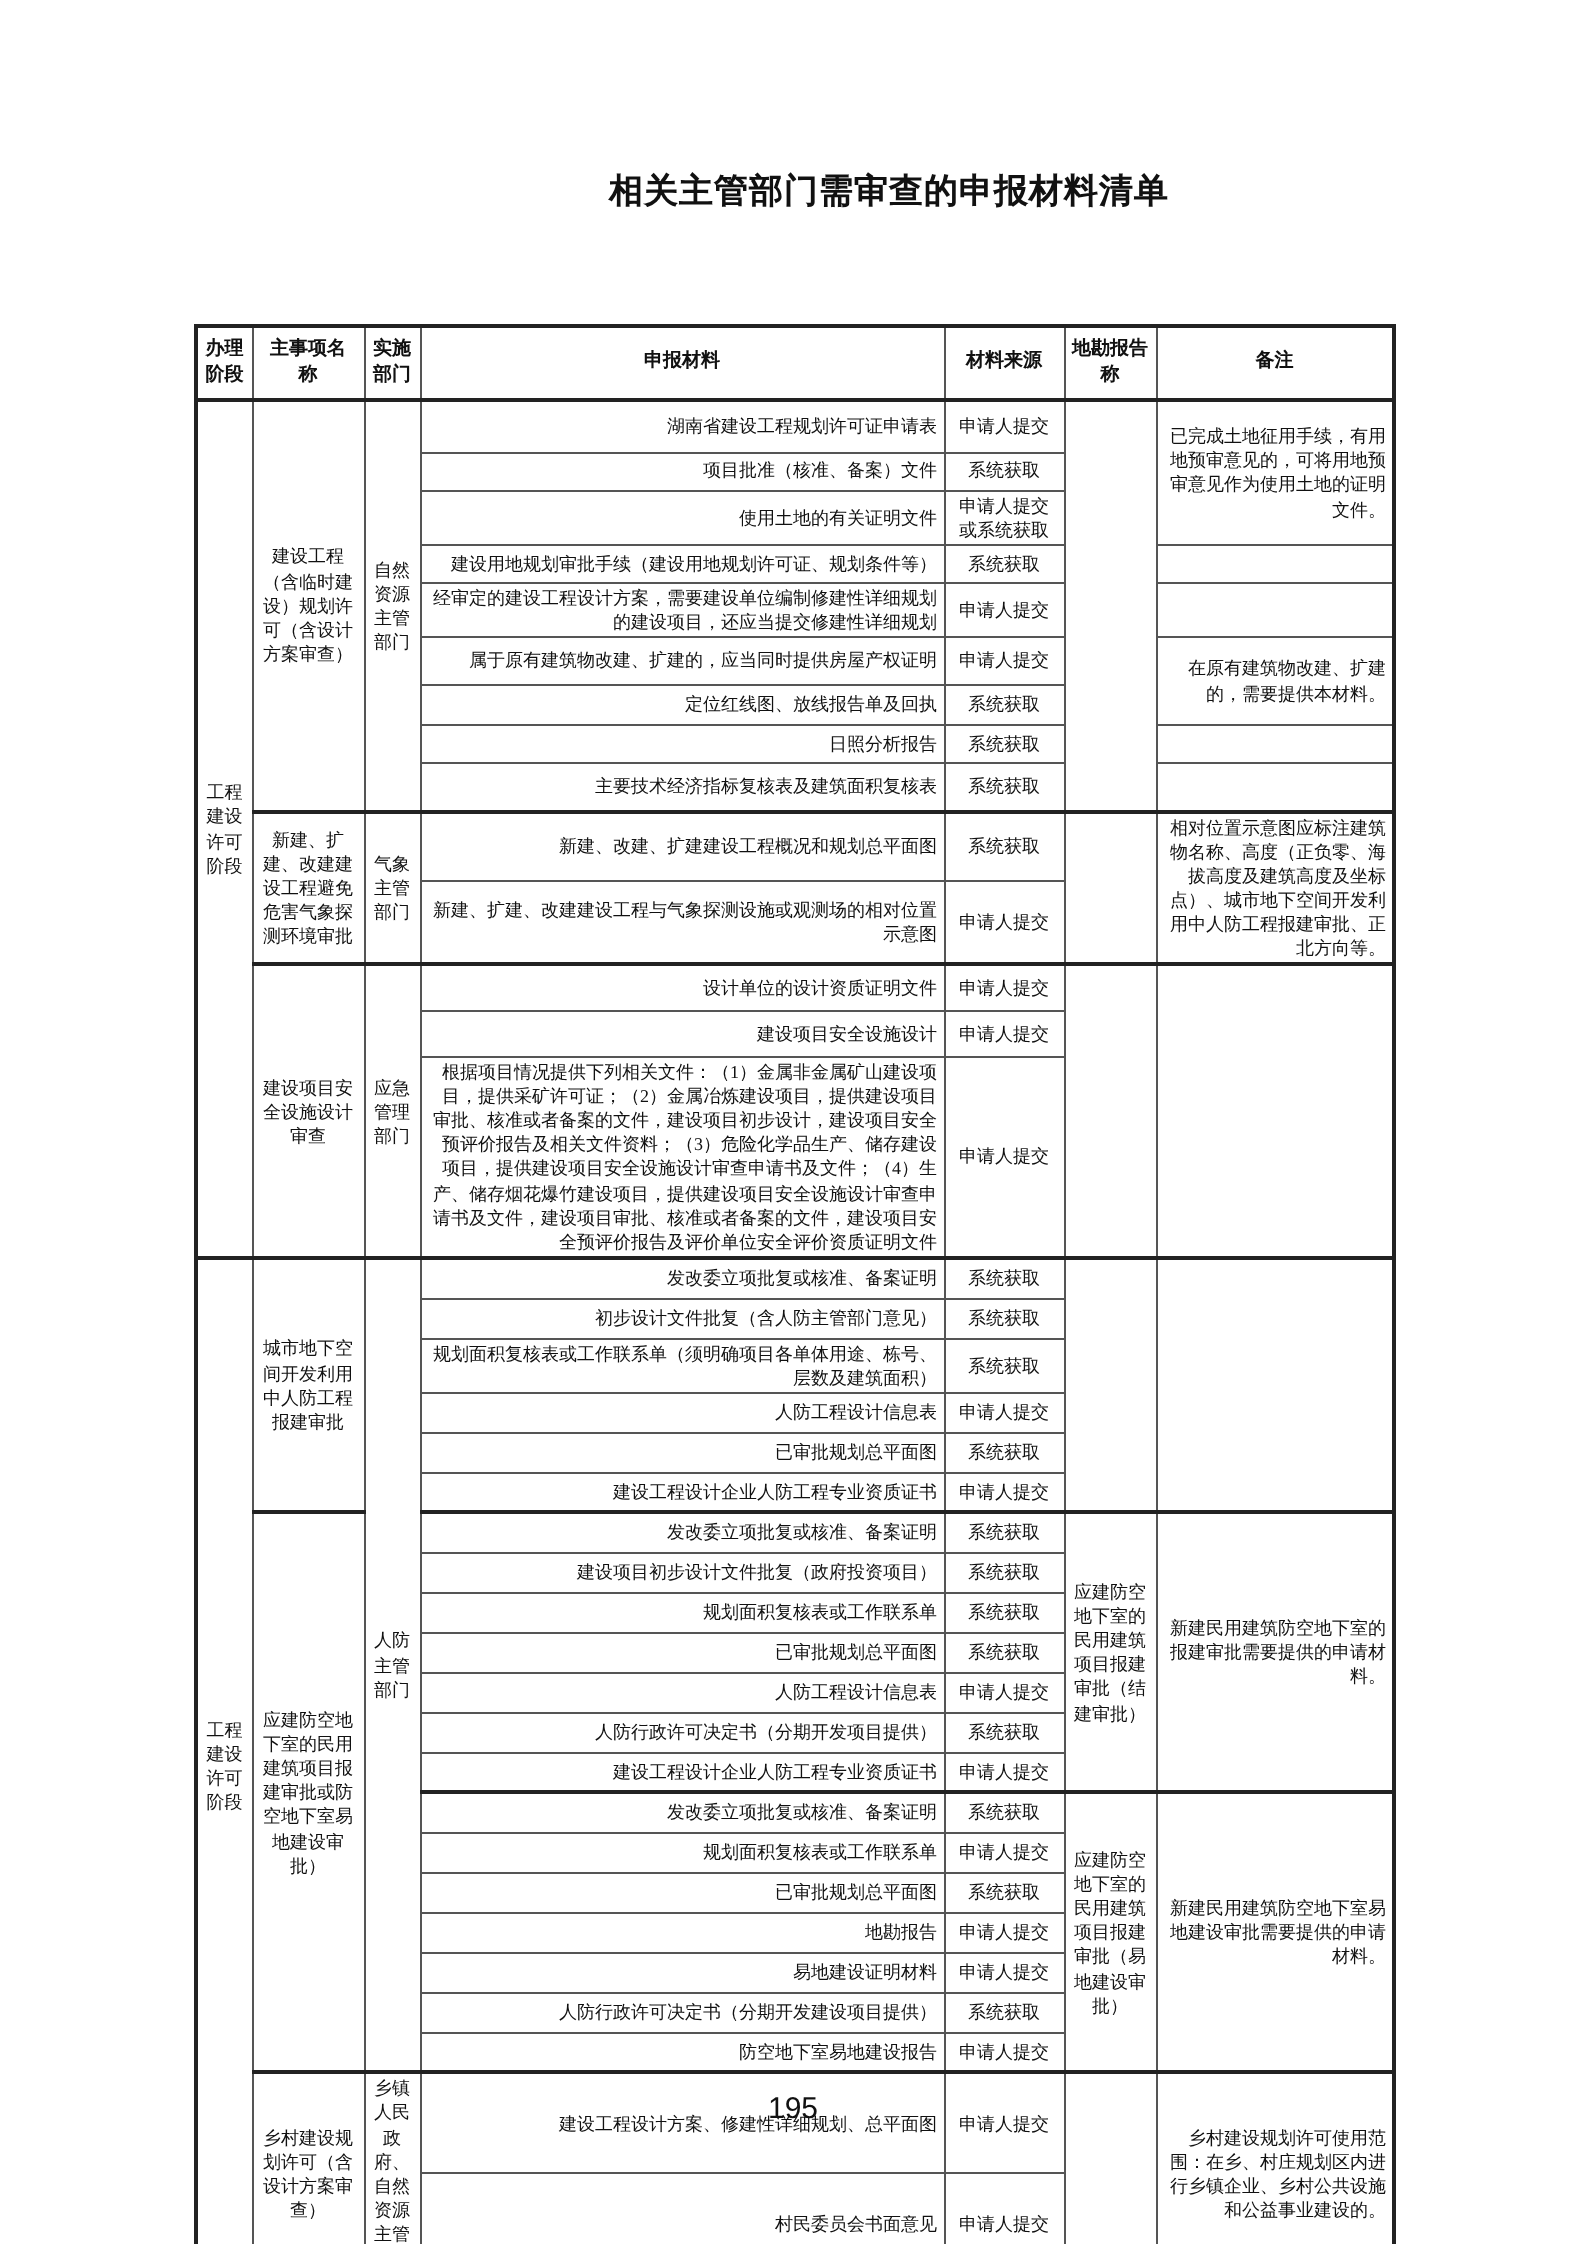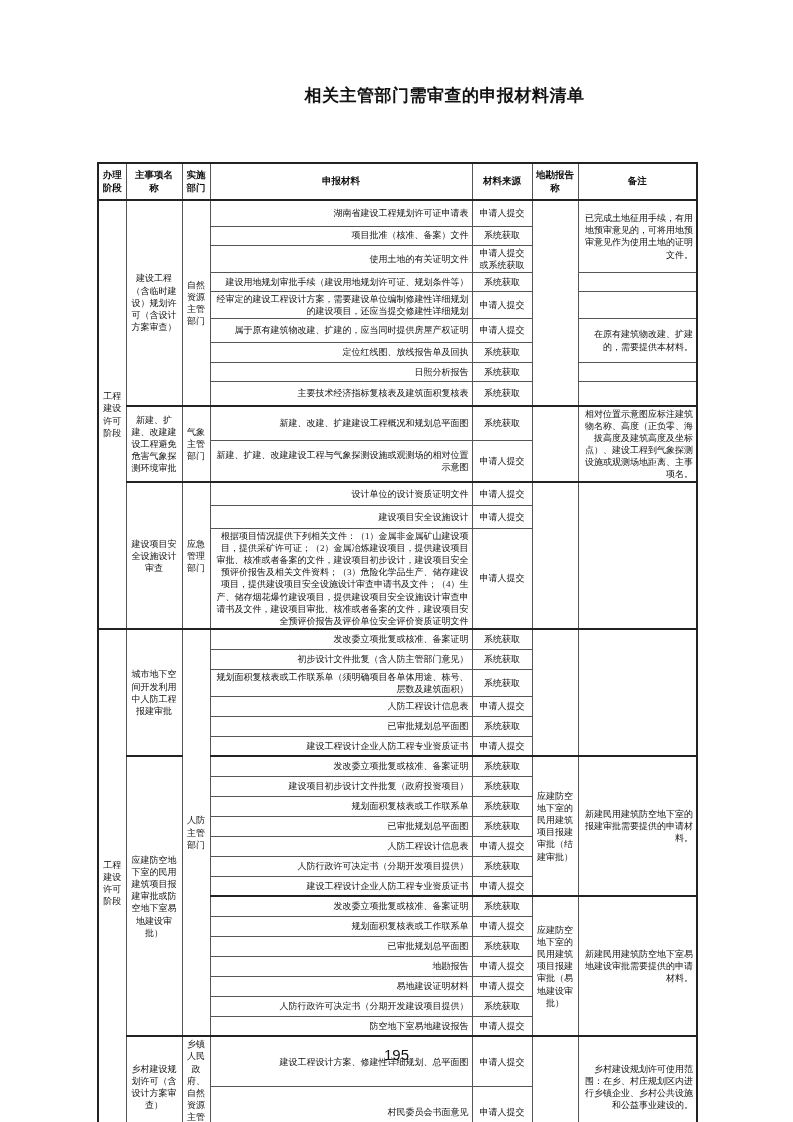--- a/index.html
+++ b/index.html
@@ -145,21 +145,21 @@
         <td class="mat">主要技术经济指标复核表及建筑面积复核表</td>
         <td>系统获取</td>
         <td class="remark"></td>
       </tr>
       <tr class="gb" style="height: 23px;">
         <td rowspan="2">新建、扩建、改建建设工程避免危害气象探测环境审批</td>
         <td rowspan="2">气象主管部门</td>
         <td class="mat">新建、改建、扩建建设工程概况和规划总平面图</td>
         <td>系统获取</td>
         <td rowspan="2"></td>
-        <td rowspan="2" class="remark">相对位置示意图应标注建筑物名称、高度（正负零、海拔高度及建筑高度及坐标点）、建设工程到气象探测设施或观测场地距离、主事项名。</td>
+        <td rowspan="2" class="remark">相对位置示意图应标注建筑物名称、高度（正负零、海拔高度及建筑高度及坐标点）、城市地下空间开发利用中人防工程报建审批、正北方向等。</td>
       </tr>
       <tr style="height: 23px;">
         <td class="mat">新建、扩建、改建建设工程与气象探测设施或观测场的相对位置示意图</td>
         <td>申请人提交</td>
       </tr>
       <tr class="gb" style="height: 23px;">
         <td rowspan="3">建设项目安全设施设计审查</td>
         <td rowspan="3">应急管理部门</td>
         <td class="mat">设计单位的设计资质证明文件</td>
         <td>申请人提交</td>

